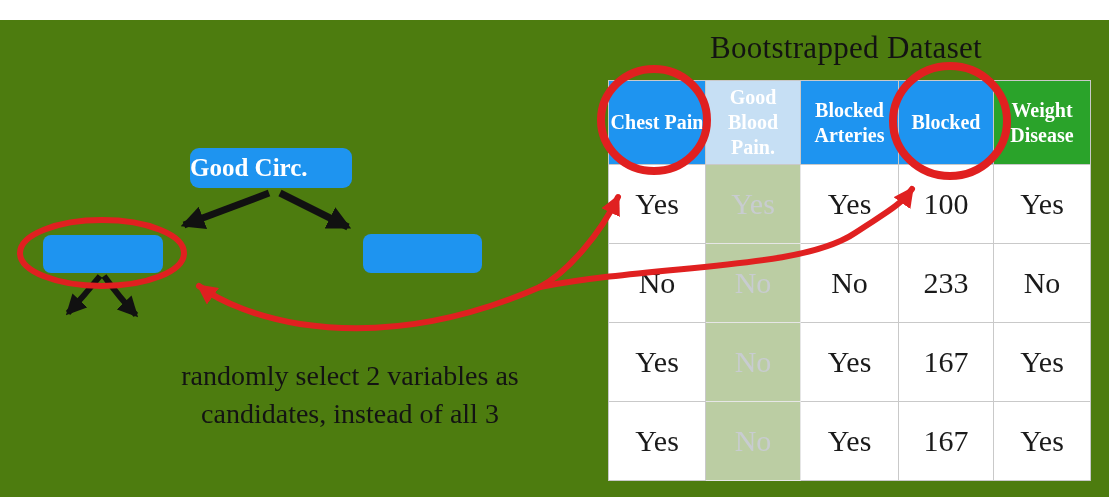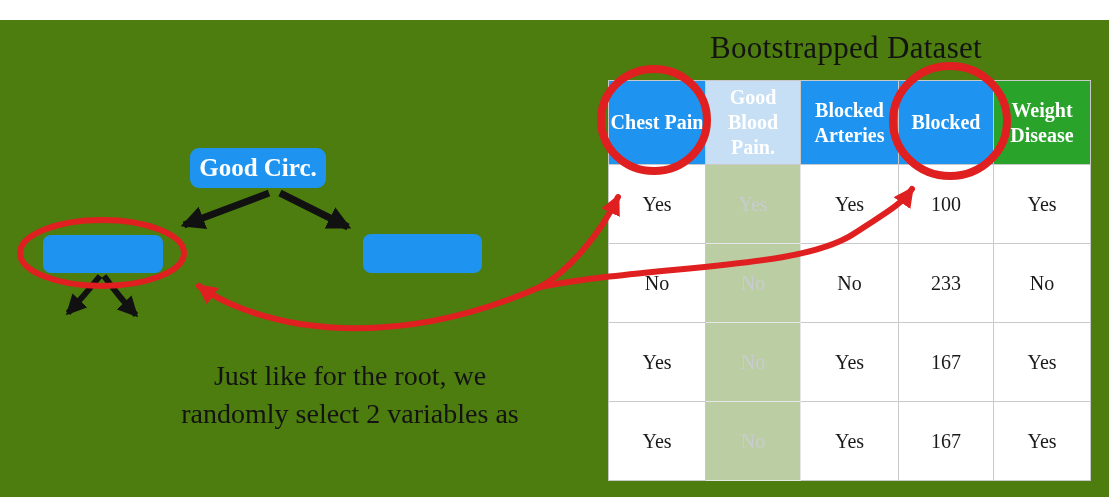--- a/index.html
+++ b/index.html
@@ -25,23 +25,23 @@
     white-space: nowrap;
   }
 
   
   .node {
     position: absolute;
     background: #1E94F0;
     border-radius: 9px;
   }
   #root-node {
-    left: 190px; top: 128px; width: 136px; height: 40px;
+    left: 190px; top: 128px; width: 162px; height: 40px;
     color: #ffffff; font-weight: bold; font-size: 25px;
-    text-align: center; line-height: 40px;
+    text-align: left; line-height: 40px;
   }
   #left-node  { left: 43px;  top: 215px; width: 120px; height: 38px; border-radius: 8px; }
   #right-node { left: 363px; top: 214px; width: 119px; height: 39px; border-radius: 8px; }
 
   
   #caption {
     position: absolute;
     left: 105px; top: 337px; width: 490px;
     text-align: center;
     font-size: 28px;
@@ -64,21 +64,21 @@
   }
   #dataset-table thead th {
     height: 84px;
     font-size: 20px;
     font-weight: bold;
     color: #ffffff;
     line-height: 1.25;
   }
   #dataset-table tbody td {
     height: 79px;
-    font-size: 20px;
+    font-size: 30px;
     color: #1A1A1A;
     background: #ffffff;
   }
   th.hdr-blue  { background: #1E94F0; border-color: #66b6f2; }
   th.hdr-faded { background: #C6DFF4; color: #EDF4FB; border-color: #d9e9f7; }
   th.hdr-green { background: #2AA32A; border-color: #66b6f2; }
   tr.row-alt td { background: #E5E5E5; }
   #dataset-table td.cell-faded {
     background: rgba(255,255,255,0.62);
     color: #C8CCD0;
@@ -102,22 +102,22 @@
 
   <div id="title">Bootstrapped Dataset</div>
 
   <div class="node" id="root-node">
     <span>Good Circ.</span>
   </div>
   <div class="node" id="left-node"></div>
   <div class="node" id="right-node"></div>
 
   <div id="caption">
-    <div>Just like for the root, we</div>
     <div>randomly select 2 variables as</div>
+    <div>candidates, instead of all 3</div>
   </div>
 
   <table id="dataset-table">
     <colgroup>
       <col style="width:97px">
         <col style="width:95px">
         <col style="width:98px">
         <col style="width:95px">
         <col style="width:97px">
     </colgroup>

